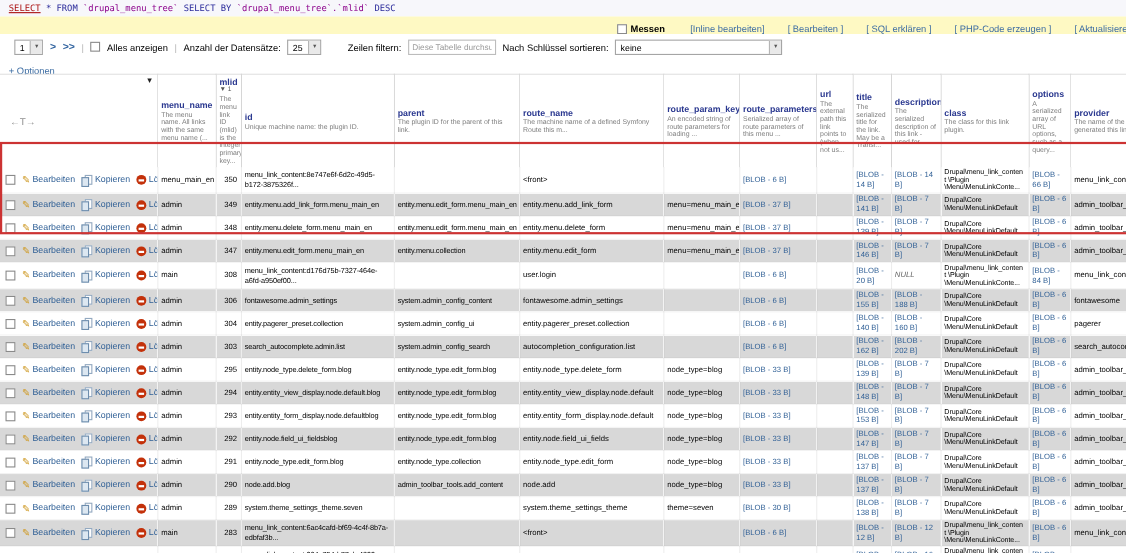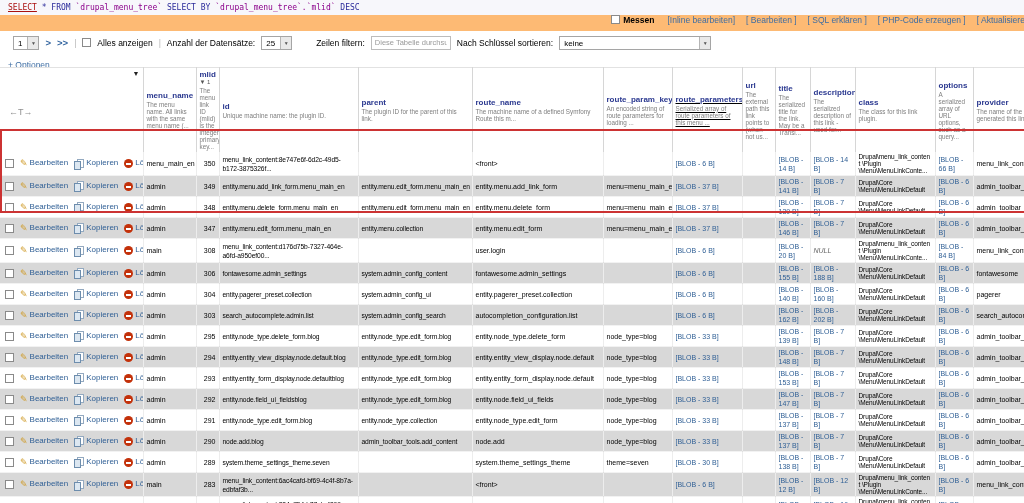--- a/index.html
+++ b/index.html
@@ -4,24 +4,24 @@
 <style>
   *{box-sizing:border-box;margin:0;padding:0}
   body{width:1024px;height:503px;overflow:hidden;background:#fff;font-family:"Liberation Sans",sans-serif;color:#000}
   a{text-decoration:none;cursor:pointer}
   
   .sql-box{height:15px;background:#f7f7fb;padding:3px 8px;font-family:"DejaVu Sans Mono",monospace;font-size:8px;line-height:9px;white-space:nowrap}
   .sql-kw-link{color:#aa1111;text-decoration:underline}
   .sql-kw{color:#2a2a9a}
   .sql-id{color:#8b008b}
   
-  .qtoolbar{height:16px;background:#fdba74;display:flex;align-items:flex-start;justify-content:flex-end;font-size:8.5px;padding-left:16px;overflow:hidden}
+  .qtoolbar{height:16px;background:#fef9c3;display:flex;align-items:flex-end;justify-content:flex-end;font-size:8.5px;padding-left:16px;overflow:hidden}
   .qtoolbar .messen{font-weight:bold;margin:0 2px 0 3px}
   .tlinks{margin-right:-8px;white-space:nowrap}
-  .tlinks a{color:#3d6da3;margin-left:11px}
+  .tlinks a{color:#3d6da3;margin-left:21px}
   .ck{appearance:none;-webkit-appearance:none;width:9px;height:9px;border:1px solid #8a8a8a;background:#fff;margin:0;vertical-align:middle;flex:none}
   
   .navrow{height:23px;display:flex;align-items:center;padding-left:13px;font-size:8.5px;gap:6px;background:#fff;white-space:nowrap}
   .sel{display:inline-flex;align-items:stretch;border:1px solid #a5a5a5;background:#fff;font-size:8px;height:14px}
   .sel .v{padding:2px 5px 1px 4px}
   .sel .ar{width:11px;background:#e9e9e9;border-left:1px solid #b5b5b5;color:#555;font-size:5px;display:flex;align-items:center;justify-content:center}
   .selwide{width:152px;justify-content:space-between}
   .selwide .v{flex:1}
   .navlink{color:#3365a0;font-weight:bold;font-size:9.5px}
   .vdiv{color:#b5b5b5}
@@ -126,21 +126,21 @@
             <span class="cdesc">The plugin ID for the parent of this link.</span>
           </th>
           <th style="width: 131px;">
             <span class="cname">route_name</span>
             <span class="cdesc">The machine name of a defined Symfony Route this m...</span>
           </th>
           <th style="width: 69px;">
             <span class="cname">route_param_key</span>
             <span class="cdesc">An encoded string of route parameters for loading ...</span>
           </th>
-          <th style="width: 70px; text-decoration: underline;">
+          <th style="width: 70px;">
             <span class="cname">route_parameters</span>
             <span class="cdesc">Serialized array of route parameters of this menu ...</span>
           </th>
           <th style="width: 33px;">
             <span class="cname">url</span>
             <span class="cdesc">The external path this link points to (when not us...</span>
           </th>
           <th style="width: 35px;">
             <span class="cname">title</span>
             <span class="cdesc">The serialized title for the link. May be a Transl...</span>

